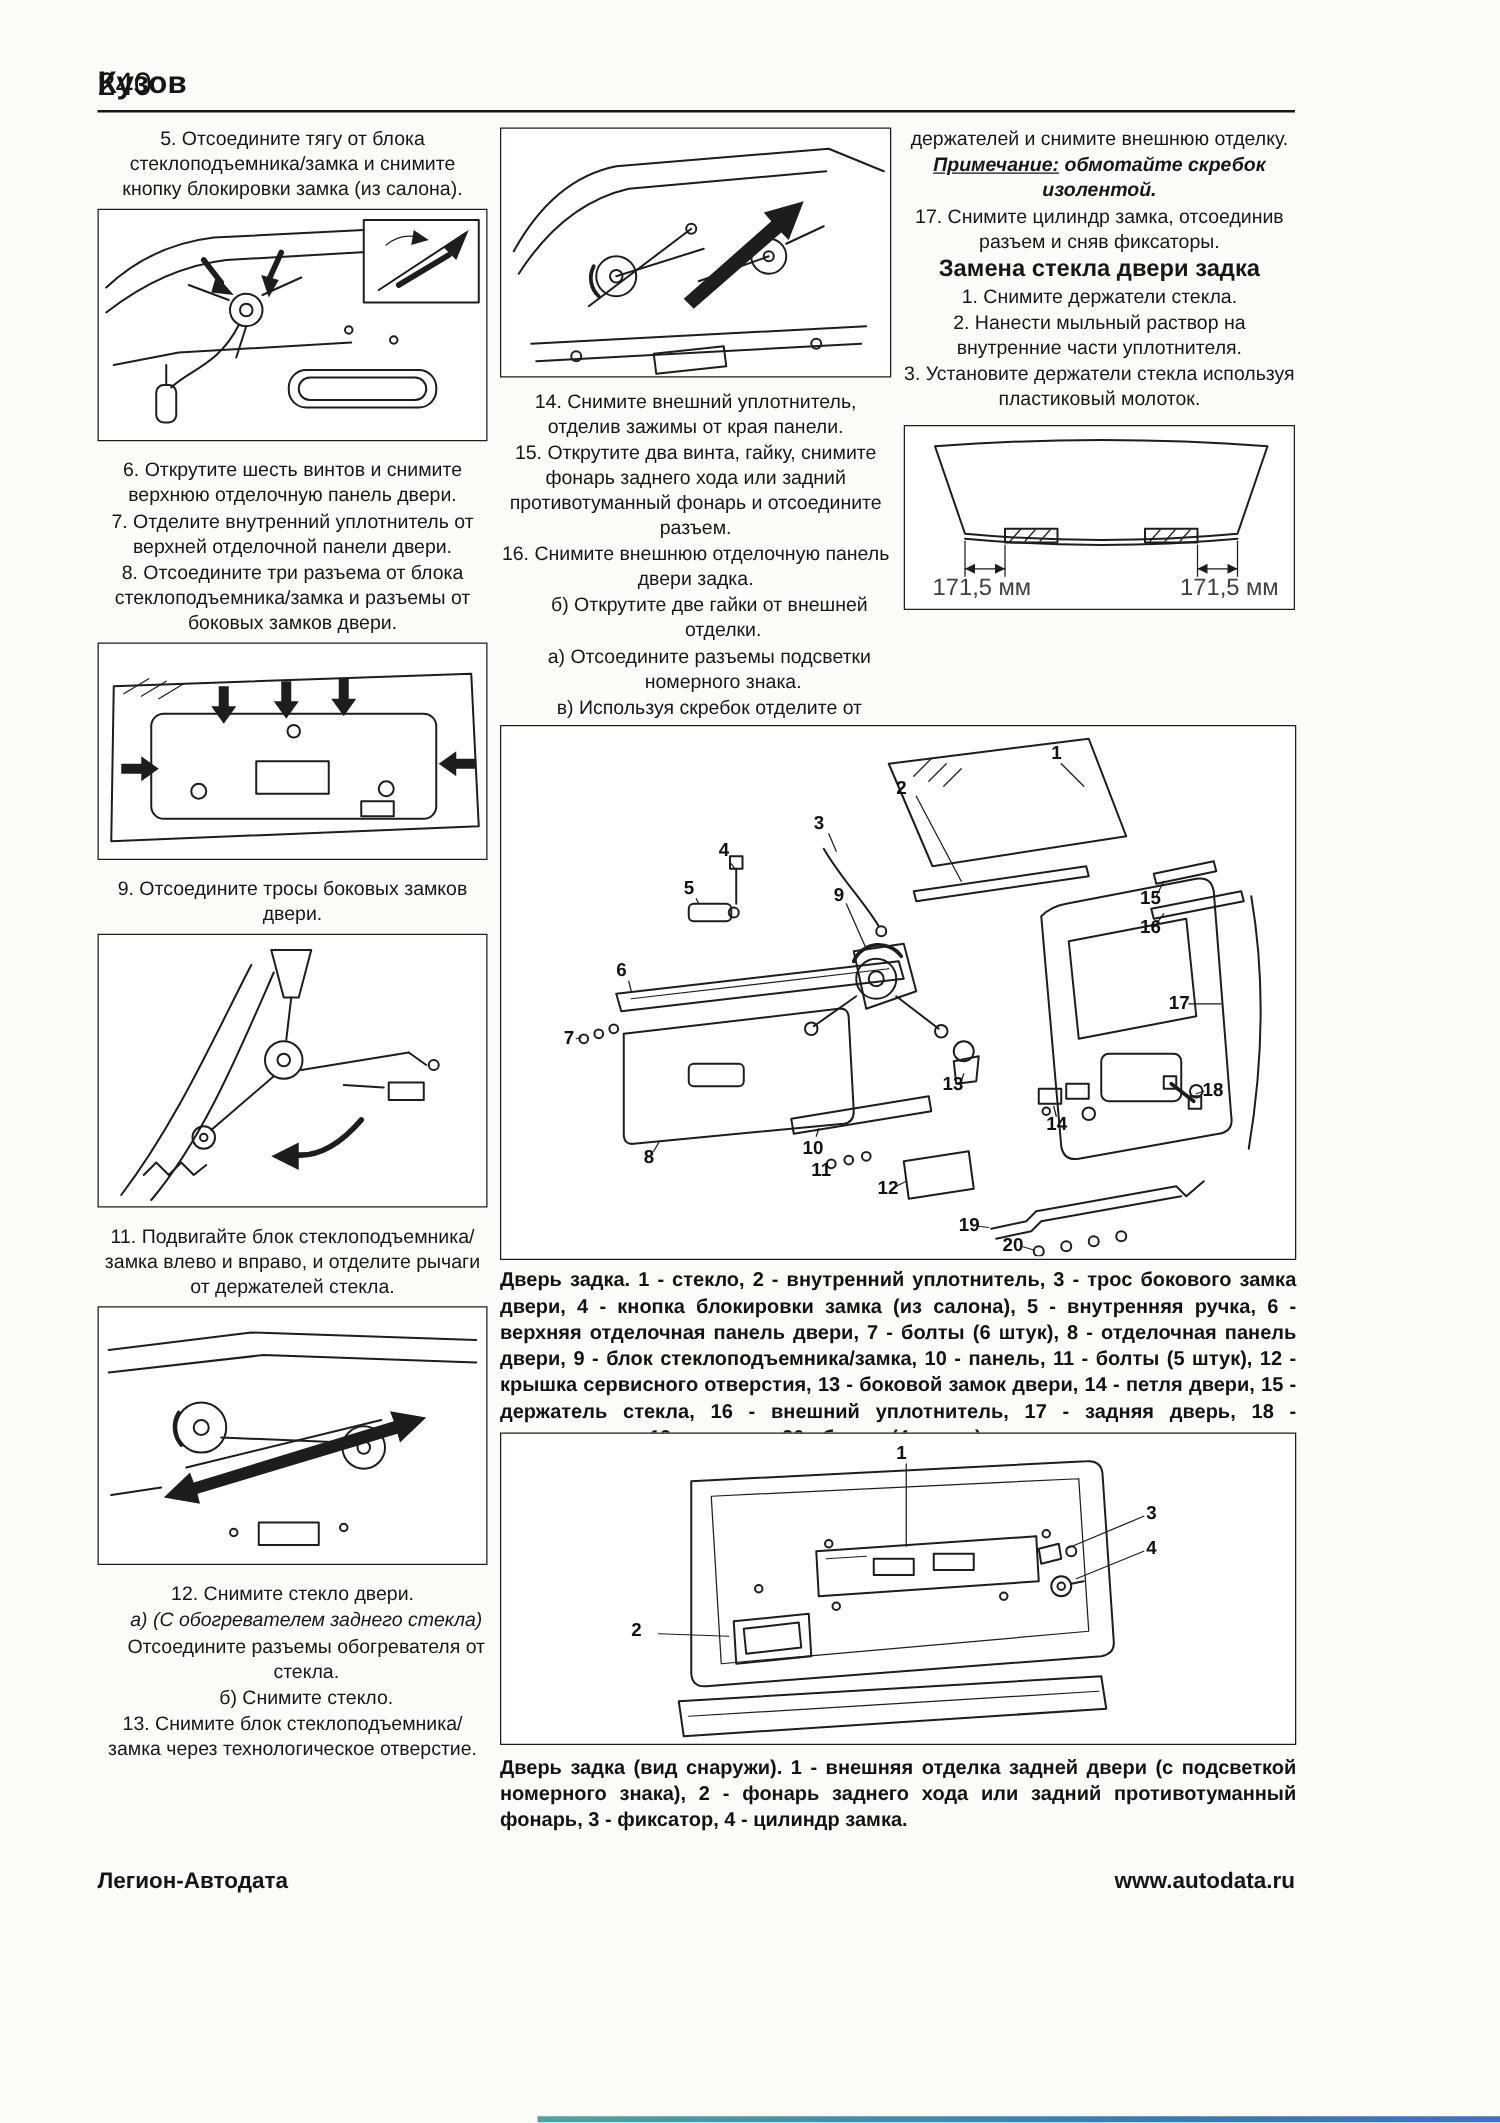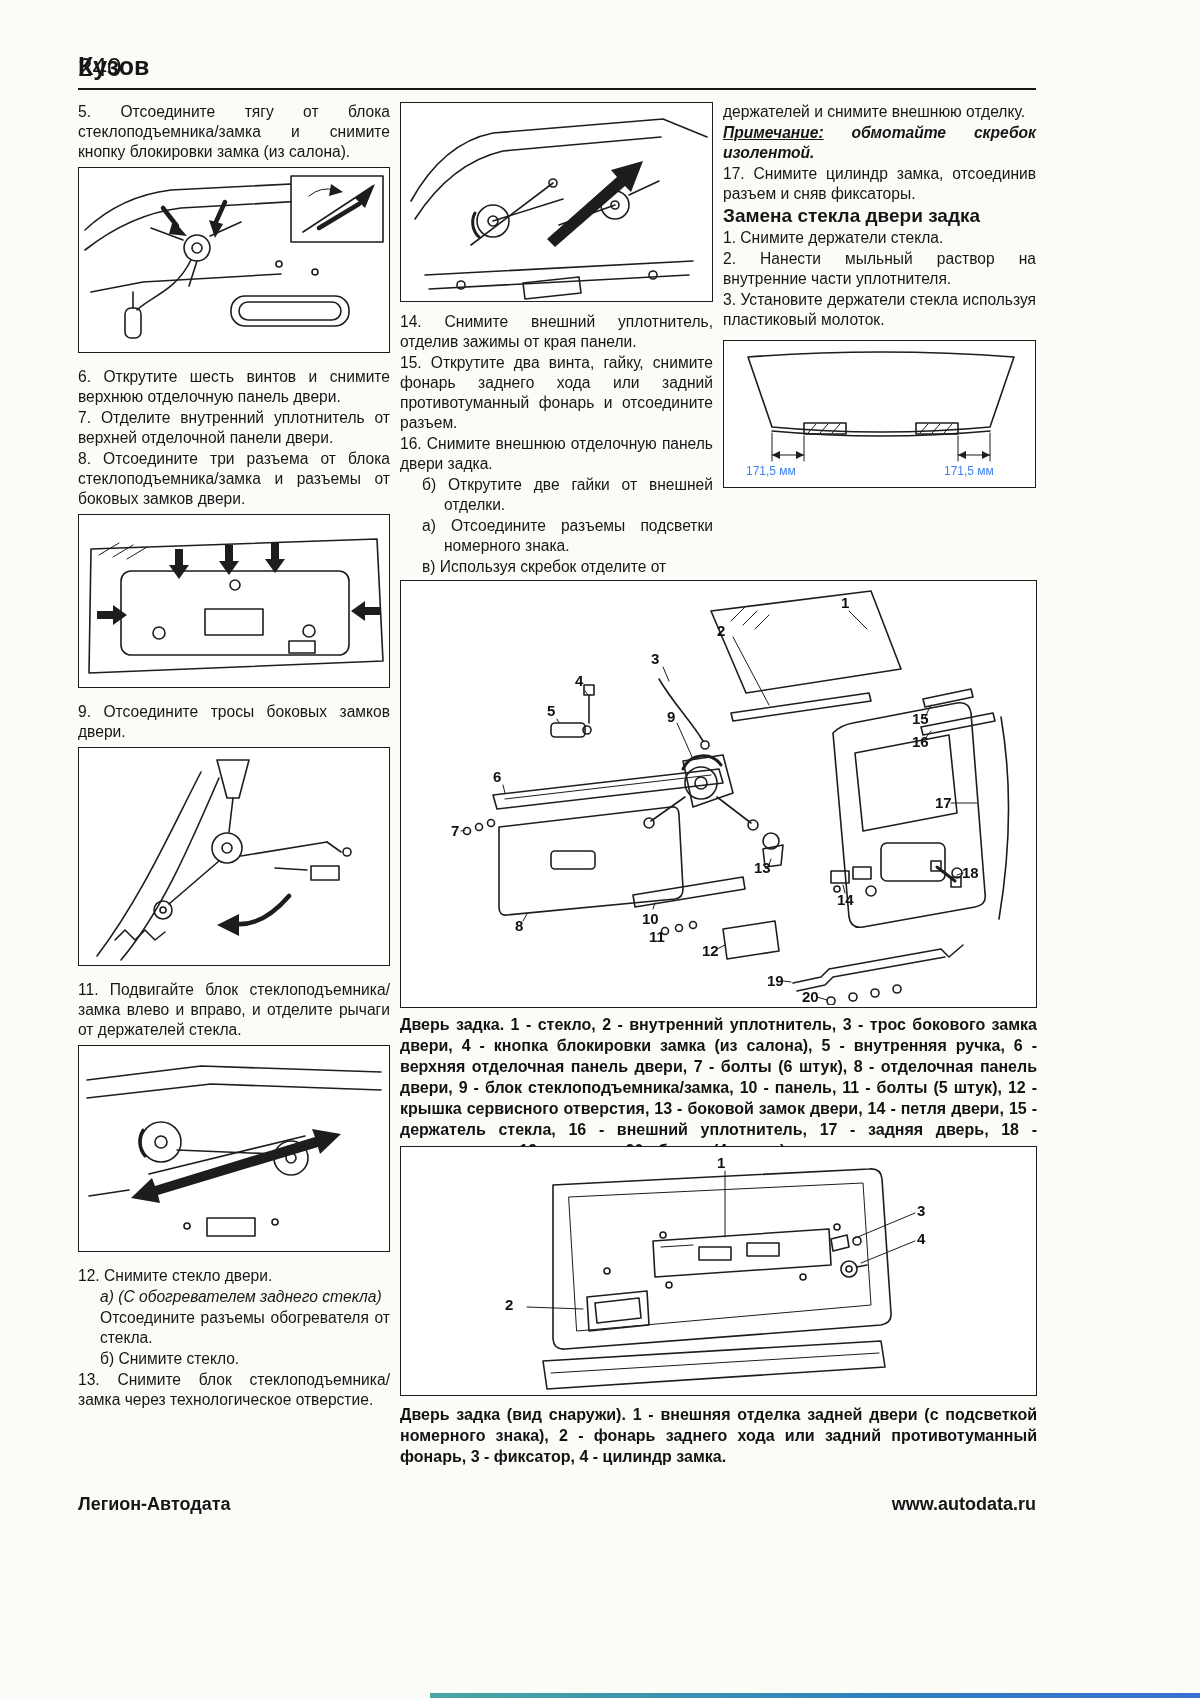--- a/index.html
+++ b/index.html
@@ -5,39 +5,39 @@
   *{margin:0;padding:0;box-sizing:border-box;}
   body{width:1200px;height:1698px;position:relative;background:#fbfbf8;color:#161616;
        font-family:"Liberation Sans","DejaVu Sans",sans-serif;overflow:hidden;}
   .pagenum{position:absolute;left:78px;top:52px;font-size:26px;font-weight:400;}
   .htitle{position:absolute;left:78px;top:52px;width:958px;text-align:left;font-size:25px;font-weight:700;}
   .hrule{position:absolute;left:78px;top:88px;width:958px;height:2.4px;background:#171717;}
   .col{position:absolute;text-align:justify;font-size:15.6px;line-height:20px;}
   .col-left{left:78px;top:102px;width:312px;}
   .col-mid{left:400px;top:102px;width:313px;}
   .col-right{left:723px;top:102px;width:313px;}
-  .col p{margin:0 0 1px;}
+  .col p{margin:0 0 1px;text-align:center;}
   .sub{padding-left:44px;text-indent:-22px;}
   .ind{padding-left:22px;}
   .it{font-style:italic;}
   .note{font-weight:700;font-style:italic;margin:2px 0 3px;}
   .note .nl{text-decoration:underline;}
   .h2{font-size:19px;font-weight:700;margin:8px 0 5px;text-align:left;line-height:22px;}
   .fig{position:relative;border:1.6px solid #1d1d1d;background:#fff;margin:5px 0 14px;overflow:hidden;}
   .fig:first-child{margin-top:0;}
   svg{display:block;}
   svg path,svg polyline,svg line,svg polygon,svg rect,svg circle{
       stroke:#1d1d1d;stroke-width:1.6;fill:none;stroke-linecap:round;stroke-linejoin:round;}
   svg .f{fill:#1d1d1d;stroke:none;}
   svg .w{fill:#fff;}
   svg .thin{stroke-width:1;}
   svg .th3{stroke-width:3;}
   svg .th4{stroke-width:4.5;}
   .co{position:absolute;font-size:15px;font-weight:700;line-height:16px;color:#111;}
-  .dimlab{position:absolute;font-size:12px;color:#3b82f6;}
+  .dimlab{position:absolute;font-size:19px;color:#404040;}
   .bigfig{position:absolute;border:1.7px solid #1d1d1d;background:#fff;overflow:hidden;}
   .caption{position:absolute;font-weight:700;font-size:16px;line-height:21px;text-align:justify;color:#121212;}
   .footer-left{position:absolute;left:78px;top:1494px;font-size:18px;font-weight:700;}
   .footer-right{position:absolute;right:164px;top:1494px;font-size:18px;font-weight:700;}
   .edge{position:absolute;left:430px;bottom:0;width:770px;height:5px;
         background:linear-gradient(90deg,#49a7a2,#2f7fbe 60%,#3b6fd4);}
 </style>
 </head>
 <body>
 

